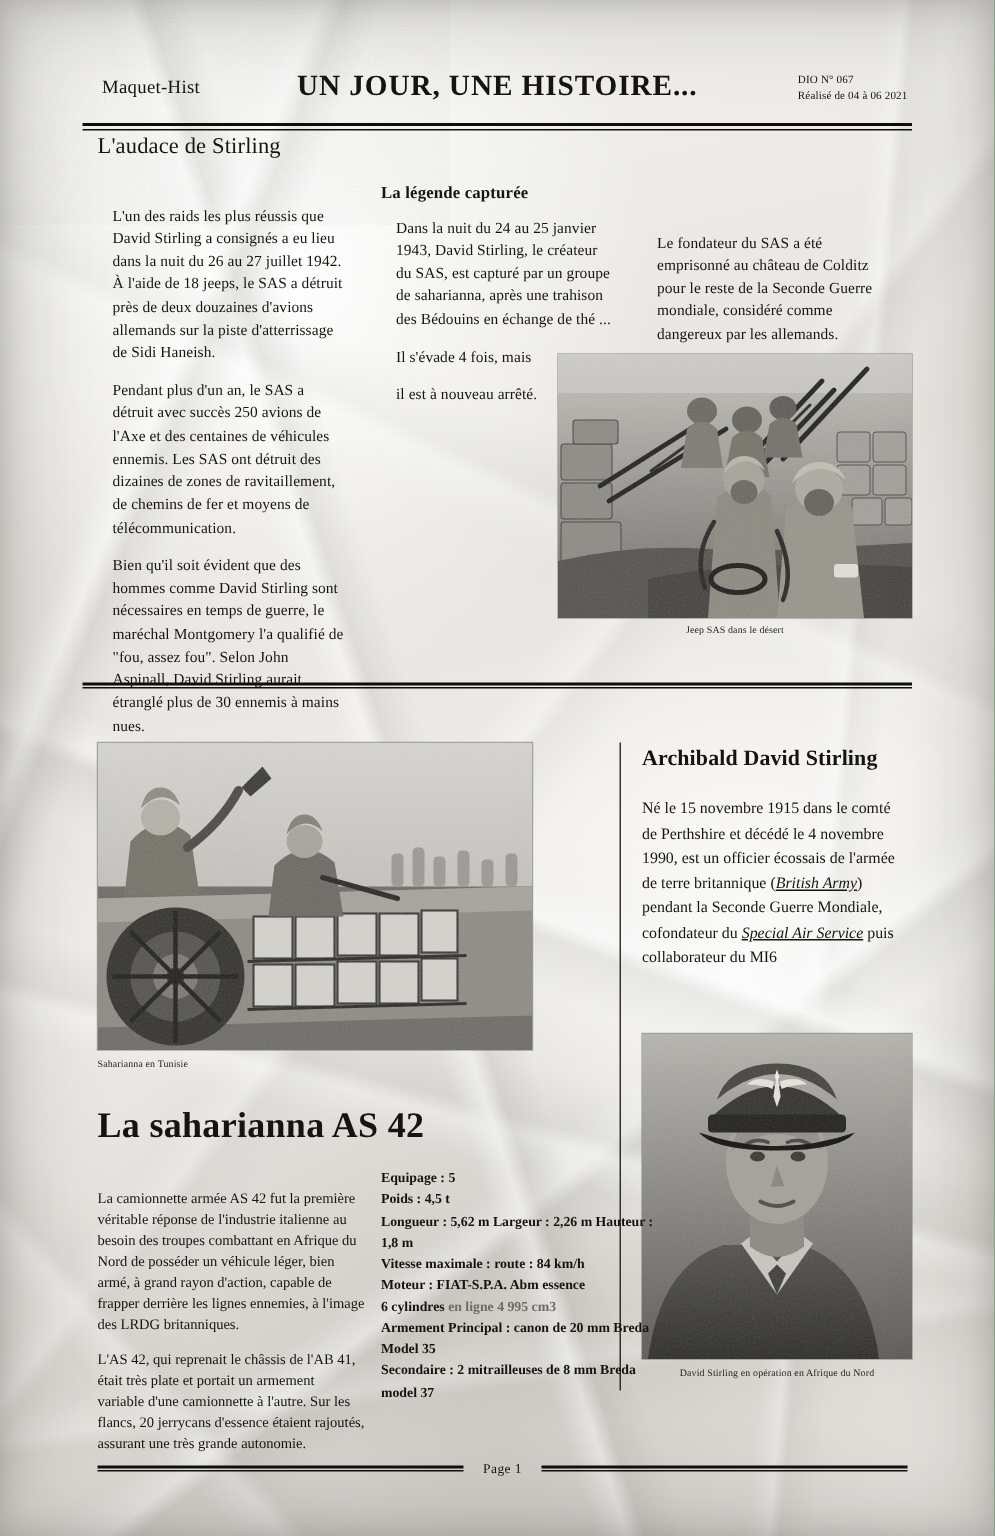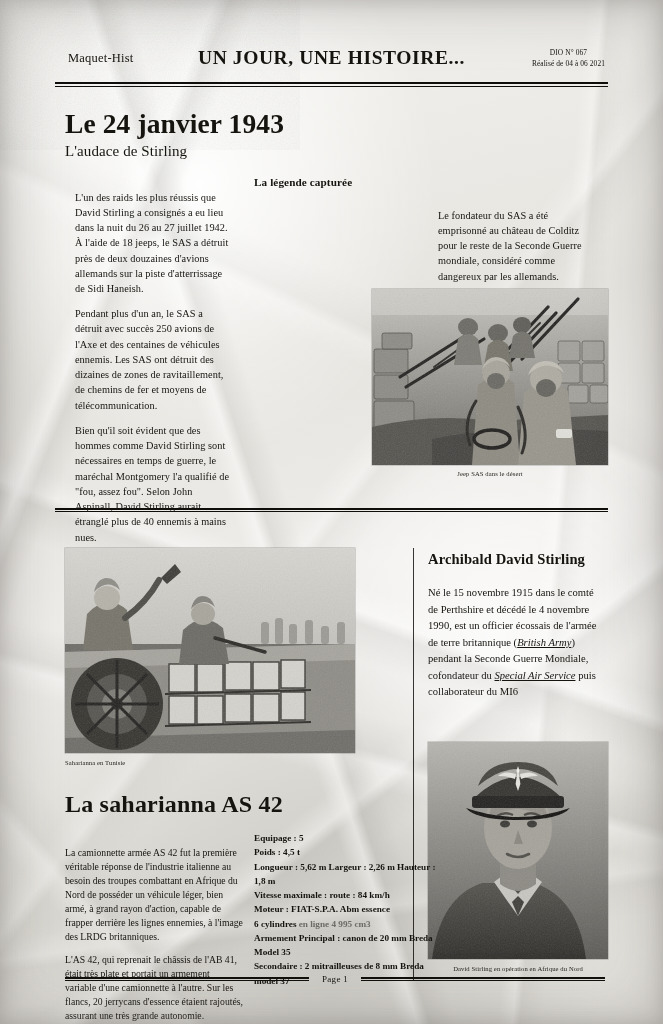--- a/index.html
+++ b/index.html
@@ -98,21 +98,20 @@
     top: 7px;
     text-align: center;
     font-size: 19.5px;
     font-weight: bold;
     letter-spacing: .6px;
   }
   .masthead-right {
     position: absolute;
     right: 3px;
     top: 8px;
-    text-align: center;
     font-size: 7.4px;
     line-height: 1.42;
     letter-spacing: .1px;
   }
   .rule-double {
     border-top: 2.3px solid #100e0a;
     border-bottom: 1.4px solid #100e0a;
     height: 1.6px;
   }
 
@@ -301,33 +300,37 @@
     <div class="masthead">
       <div class="masthead-left">Maquet-Hist</div>
       <div class="masthead-title">UN JOUR, UNE HISTOIRE...</div>
       <div class="masthead-right">
         <div>DIO N° 067</div>
         <div>Réalisé de 04 à 06 2021</div>
       </div>
     </div>
     <div class="rule-double"></div>
 
-    <div class="headline">Le 24 janvier 1943</div>
     <div class="subhead">L'audace de Stirling</div>
 
     <div class="sec1">
 
       <div class="c1 body-text">
           <p>L'un des raids les plus réussis que David Stirling a consignés a eu lieu dans la nuit du 26 au 27 juillet 1942. À l'aide de 18 jeeps, le SAS a détruit près de deux douzaines d'avions allemands sur la piste d'atterrissage de Sidi Haneish.</p>
           <p>Pendant plus d'un an, le SAS a détruit avec succès 250 avions de l'Axe et des centaines de véhicules ennemis. Les SAS ont détruit des dizaines de zones de ravitaillement, de chemins de fer et moyens de télécommunication.</p>
-          <p>Bien qu'il soit évident que des hommes comme David Stirling sont nécessaires en temps de guerre, le maréchal Montgomery l'a qualifié de "fou, assez fou". Selon John Aspinall, David Stirling aurait étranglé plus de 40 ennemis à mains nues.</p>
+          <p>Bien qu'il soit évident que des hommes comme David Stirling sont nécessaires en temps de guerre, le maréchal Montgomery l'a qualifié de "fou, assez fou". Selon John Aspinall, David Stirling aurait étranglé plus de 30 ennemis à mains nues.</p>
         </div>
 
       <div class="c2">
         <div class="colhead">La légende capturée</div>
+        <div class="body-text">
+            <p>Dans la nuit du 24 au 25 janvier 1943, David Stirling, le créateur du SAS, est capturé par un groupe de saharianna, après une trahison des Bédouins en échange de thé ...</p>
+            <p>Il s'évade 4 fois, mais</p>
+            <p>il est à nouveau arrêté.</p>
+          </div>
       </div>
 
       <div class="c3 body-text">
           <p>Le fondateur du SAS a été emprisonné au château de Colditz pour le reste de la Seconde Guerre mondiale, considéré comme dangereux par les allemands.</p>
         </div>
 
       <div>
         <div class="photo photo-jeep">
           <svg viewBox="0 0 236 176" preserveAspectRatio="none">
             <defs>

